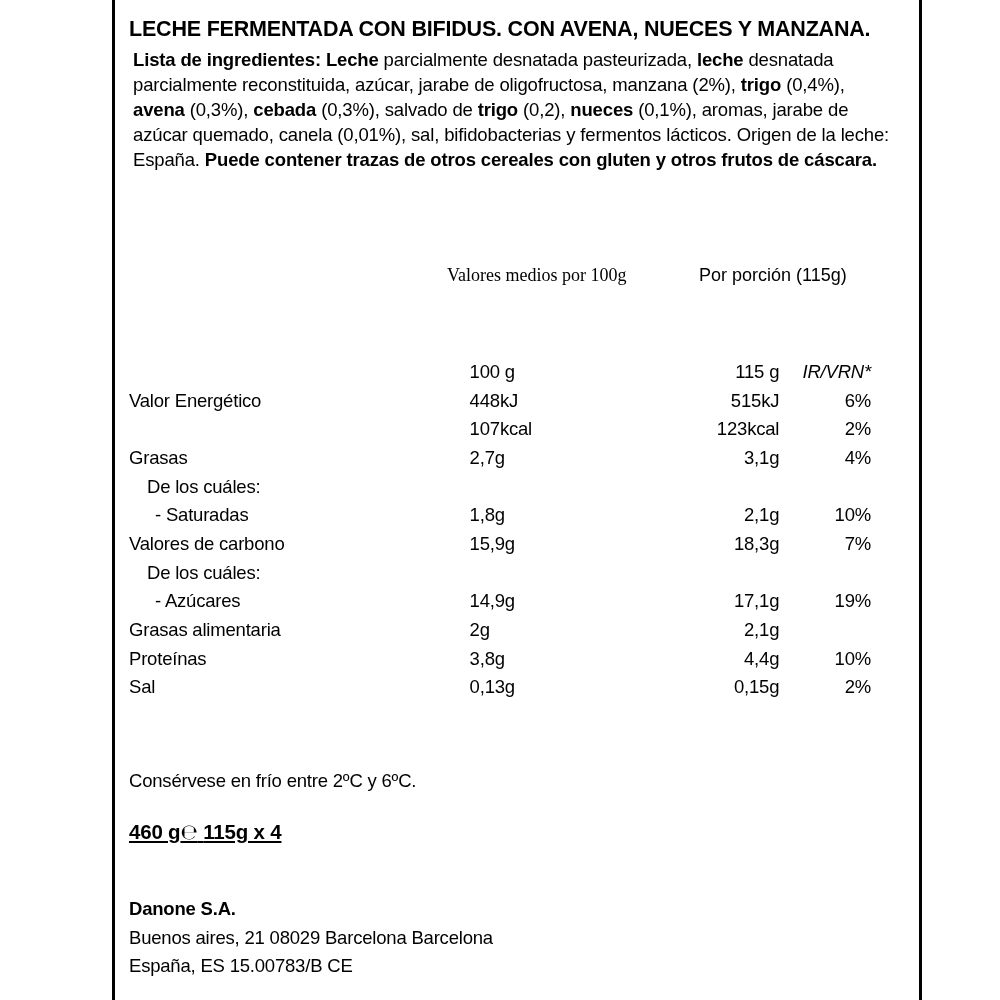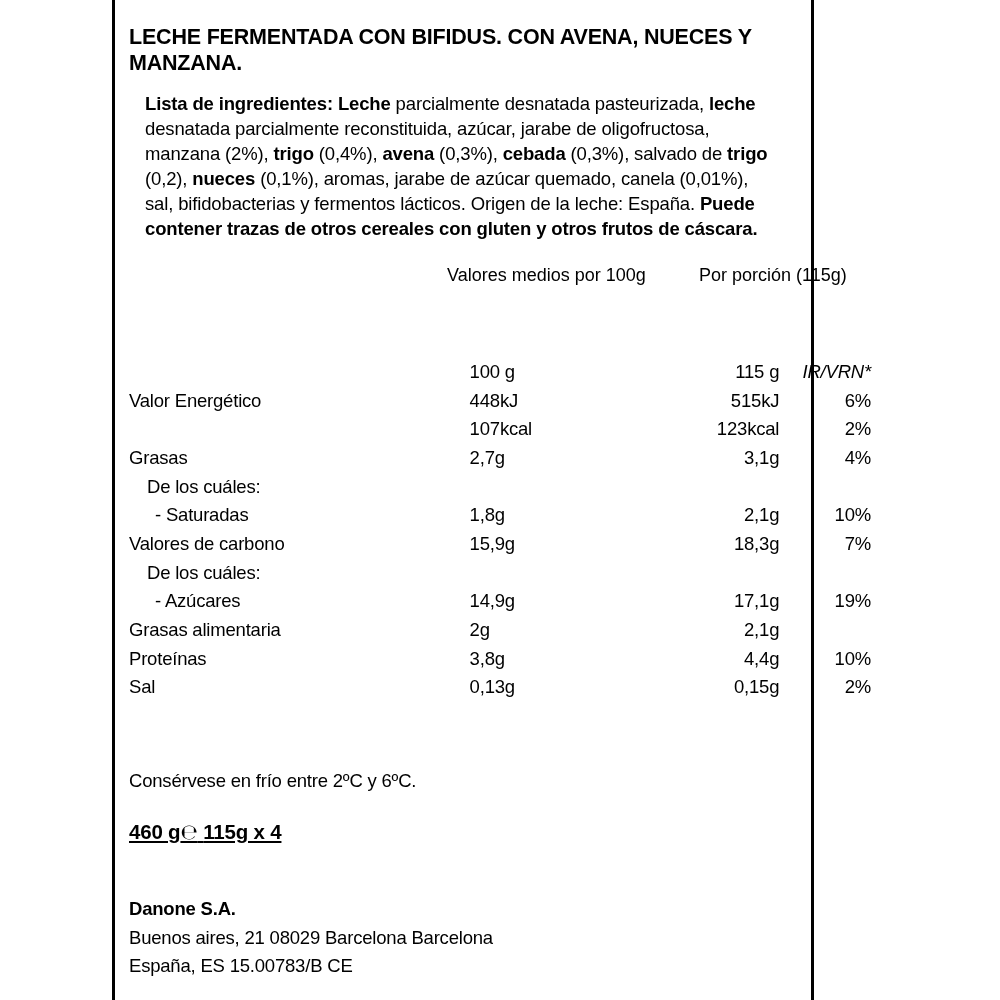--- a/index.html
+++ b/index.html
@@ -12,54 +12,55 @@
     height: 1000px;
     font-family: "Liberation Sans", sans-serif;
     color: #000000;
     position: relative;
     overflow: hidden;
   }
   .label-panel {
     position: absolute;
     left: 112px;
     top: 0px;
-    width: 702px;
+    width: 810px;
     height: 1000px;
     border-left: 3px solid #000;
     border-right: 3px solid #000;
     box-sizing: border-box;
-    padding: 16px 14px;
+    padding: 8px 14px;
   }
   .title {
     font-size: 21.5px;
     font-weight: bold;
     line-height: 1.22;
     letter-spacing: -0.2px;
     margin: 8px 0 6px 0;
     text-transform: uppercase;
   }
   .ingredients {
     font-size: 18.5px;
     line-height: 1.35;
     letter-spacing: -0.15px;
-    margin: 16px;
+    margin: 4px;
   }
   .ingredients b { font-weight: bold; }
 
   .headers-row {
     position: absolute;
     left: 14px;
     right: 14px;
     top: 265px;
     font-size: 18px;
   }
   .hdr-100 {
     position: absolute;
     left: 318px;
     white-space: nowrap;
+    font-family: Liberation Serif, serif;
   }
   .hdr-portion {
     position: absolute;
     left: 570px;
     white-space: nowrap;
   }
 
   table.nutri {
     position: absolute;
     left: 14px;

